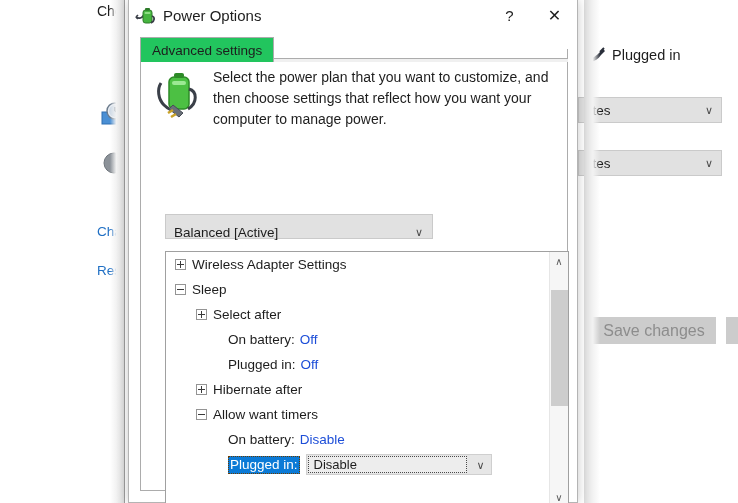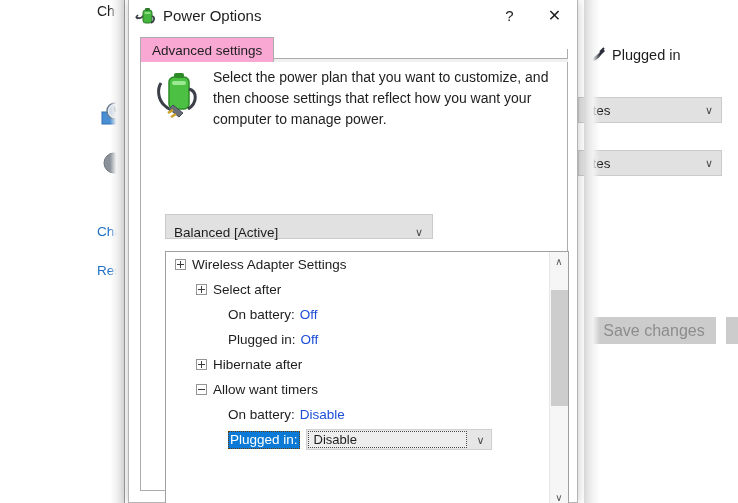--- a/index.html
+++ b/index.html
@@ -130,21 +130,21 @@
     height: 466px;
   }
   #tab-row { position: relative; height: 25px; }
   .tab {
     position: absolute;
     left: 0; top: 0;
     height: 25px;
     padding: 0 11px;
     display: flex;
     align-items: center;
-    background: #f9a8d4;
+    background: #22c55e;
     border: 1px solid #acacac;
     border-bottom: none;
     box-sizing: border-box;
     font-size: 13.5px;
     color: #1d1d1d;
     z-index: 3;
     white-space: nowrap;
   }
   #tab-rest {
     position: absolute;
@@ -435,20 +435,25 @@
         </div>
 
         <div id="tree-panel">
           <div id="tree-list">
               <div class="tree-row">
                 <div style="width: 9px; flex: 0 0 auto;"></div>
                 <div class="expander plus"></div>
                 <span class="tree-label">Wireless Adapter Settings</span>
               </div>
               <div class="tree-row">
+                <div style="width: 9px; flex: 0 0 auto;"></div>
+                <div class="expander"></div>
+                <span class="tree-label">Sleep</span>
+              </div>
+              <div class="tree-row">
                 <div style="width: 30px; flex: 0 0 auto;"></div>
                 <div class="expander plus"></div>
                 <span class="tree-label">Select after</span>
               </div>
               <div class="tree-row">
                 <div style="width: 62px; flex: 0 0 auto;"></div>
                 <span class="leaf-label">On battery:</span>
                 <span class="leaf-value">Off</span>
               </div>
               <div class="tree-row">

